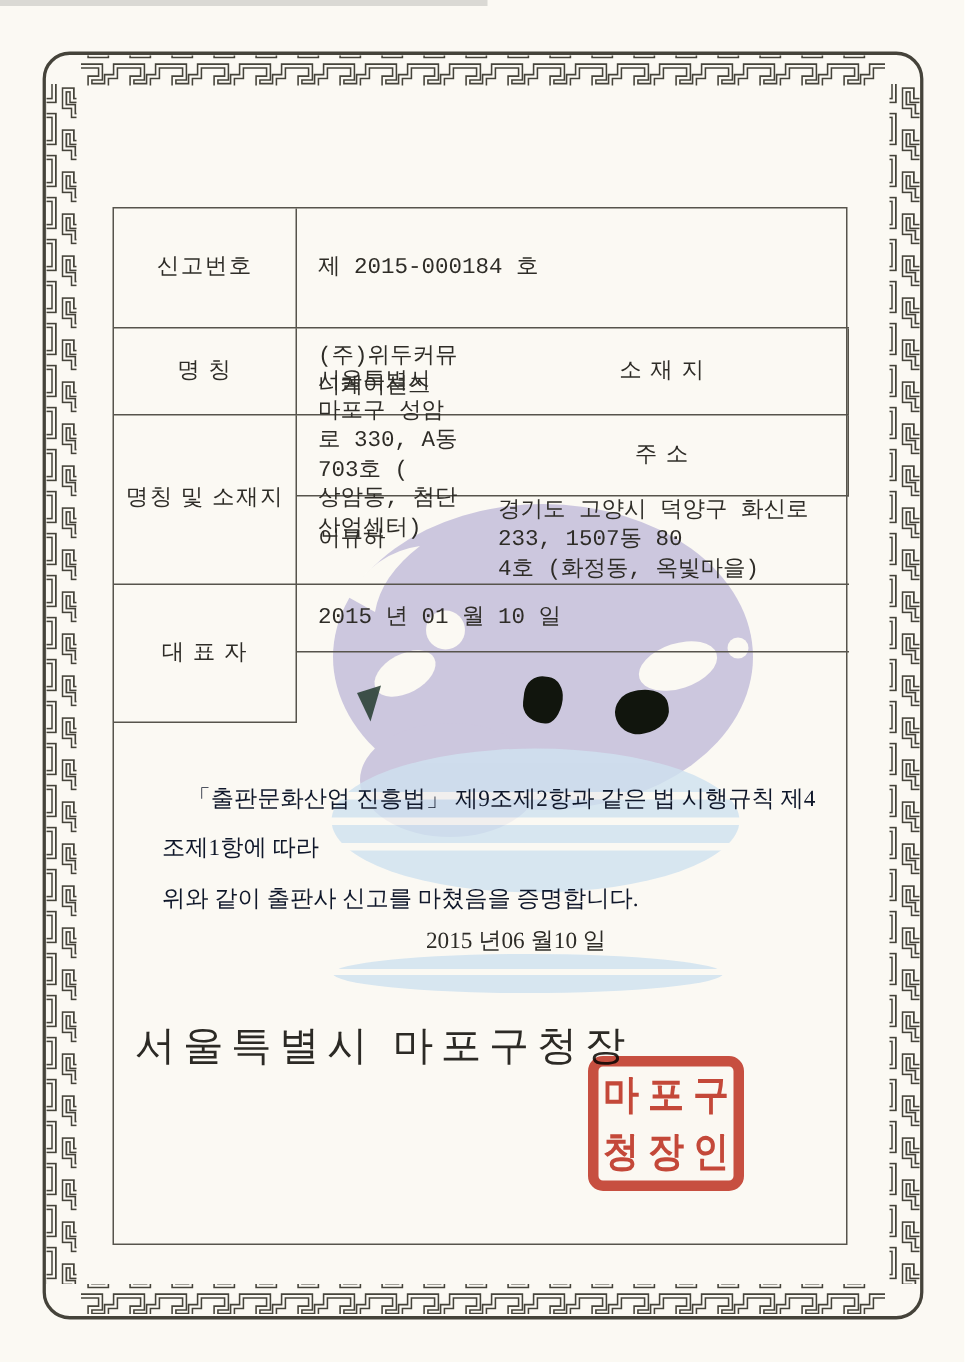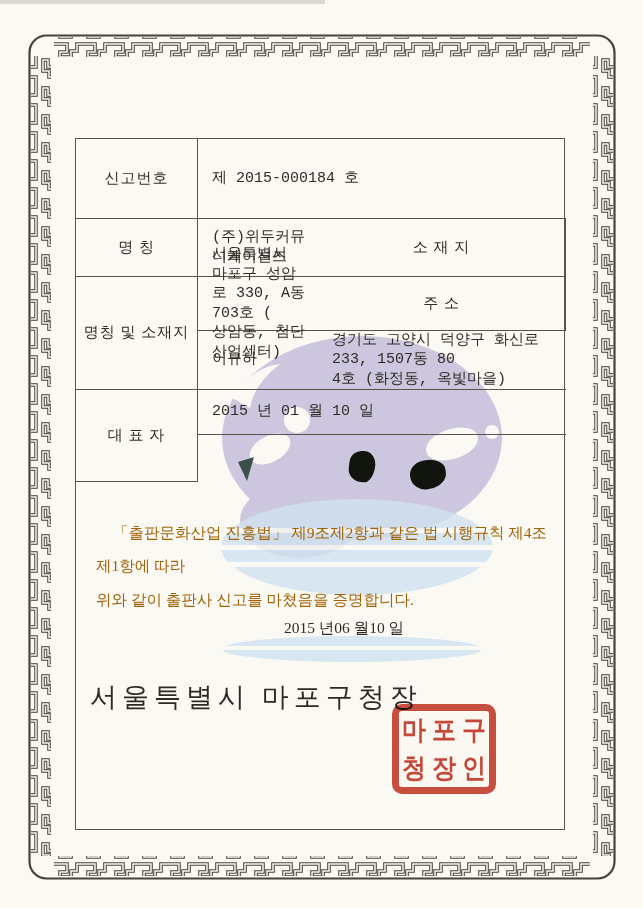--- a/index.html
+++ b/index.html
@@ -22,21 +22,21 @@
   .cell{box-sizing:border-box;display:flex;align-items:center;font-size:15px;line-height:1.3;background:transparent;}
   .bb{border-bottom:1px solid #57544c;}
   .br{border-right:1px solid #57544c;}
   .lbl{justify-content:center;text-align:center;letter-spacing:1px;font-family:Liberation Serif, serif;}
   .val{padding-left:14px;padding-right:10px;font-family:Liberation Mono, monospace;}
   .title-cell{grid-column:1/4;justify-content:center;font-size:34px;font-weight:600;letter-spacing:4px;color:#35332e;}
   .span2{grid-column:2/4;}
   .rspan2a{grid-row:3/5;}
   .rspan2b{grid-row:5/7;}
   .body-cell{grid-column:1/4;position:relative;display:block;}
-  .statement{position:absolute;left:20px;right:18px;top:34px;font-size:15.5px;line-height:2.15;color:#a16207;}
+  .statement{position:absolute;left:32px;right:18px;top:34px;font-size:15.5px;line-height:2.15;color:#0f172a;}
   .statement .l1{text-indent:1.1em;}
   .footer-date{position:absolute;left:0;right:0;top:136px;text-align:center;font-size:15.5px;padding-left:46px;}
   .issuer{position:absolute;left:0;right:0;top:198px;font-size:27px;letter-spacing:5px;font-weight:500;color:#2c2a25;padding-left:14px;}
 
   
   .seal{
     position:absolute;left:392px;top:704px;width:104px;height:90px;z-index:3;
     border:7px solid #c64233;border-radius:10px;box-sizing:border-box;
     display:grid;grid-template-columns:1fr 1fr 1fr;grid-template-rows:1fr 1fr;
     mix-blend-mode:multiply;opacity:.92;background:rgba(255,244,242,.15);

